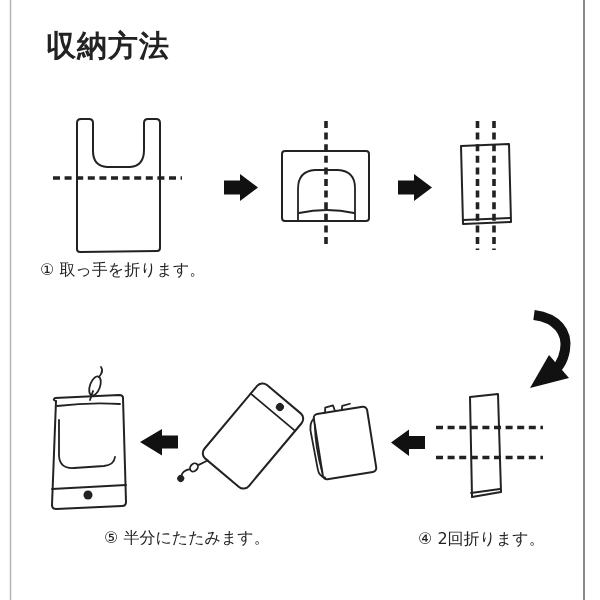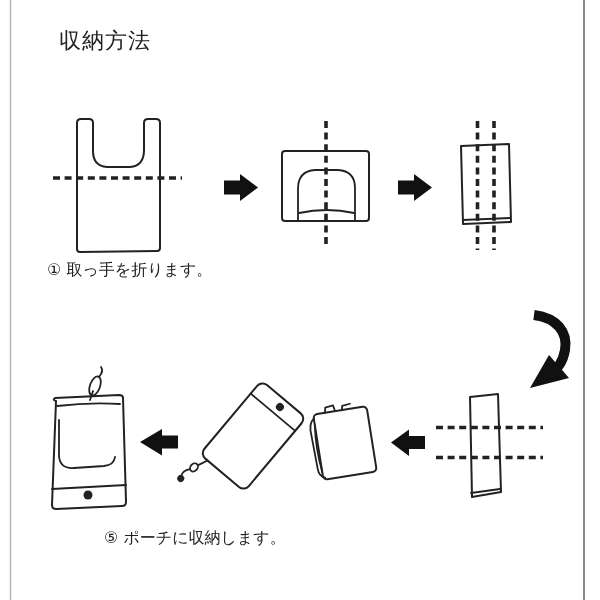--- a/index.html
+++ b/index.html
@@ -8,29 +8,29 @@
   .canvas { position:relative; width:600px; height:600px; background:var(--background,#fff); overflow:hidden; }
   svg.art { position:absolute; left:0; top:0; }
   .ink  { stroke:var(--ink,#222); fill:none; stroke-width:2; stroke-linecap:round; stroke-linejoin:round; }
   .thin { stroke-width:1.8; }
   .dash { stroke:var(--ink,#222); fill:none; stroke-width:3.6; stroke-dasharray:7 4.6; stroke-linecap:butt; }
   .blk  { fill:var(--arrow,#111); stroke:none; }
   .dot  { fill:var(--ink,#222); stroke:none; }
   .edgeL { stroke:var(--edge-left,#b5b5b5); stroke-width:1.5; }
   .edgeR { stroke:var(--edge-right,#8a8a8a); stroke-width:2; }
   .title {
-    position:absolute; left:59px; top:26px;
-    font-size:22px; letter-spacing:1px; color:var(--ink,#222);
-    font-weight:400; white-space:nowrap;
+    position:absolute; left:46px; top:26px;
+    font-size:30px; letter-spacing:1px; color:var(--ink,#222);
+    font-weight:700; white-space:nowrap;
   }
   .caption {
     position:absolute; font-size:16px; color:var(--ink,#222);
     white-space:nowrap; letter-spacing:0;
   }
-  .c1 { left:40px;  top:260px;margin-left:7px; }
+  .c1 { left:40px;  top:260px; }
   .c2 { left:243px; top:260px; }
   .c3 { left:432px; top:260px; }
   .c4 { left:418px; top:529px; }
   .c5 { left:104px; top:528px; }
 </style>
 </head>
 <body>
 
 <div class="canvas">
 
@@ -113,15 +113,16 @@
         <path class="ink thin" d="M90,400 L93,391"></path>
         <ellipse class="ink thin" cx="95" cy="386" rx="5" ry="10" transform="rotate(20 95 386)"></ellipse>
         <path class="ink thin" d="M99,377 Q104,371 101,367"></path>
       </g>
     </g>
   </svg>
 
   <div class="title">収納方法</div>
 
   <div class="caption c1">① 取っ手を折ります。</div>
-  <div class="caption c5">⑤ ポーチに収納します。</div>
+  <div class="caption c4">④ 2回折ります。</div>
+  <div class="caption c5">⑤ 半分にたたみます。</div>
 
 </div>
 
 </body></html>

